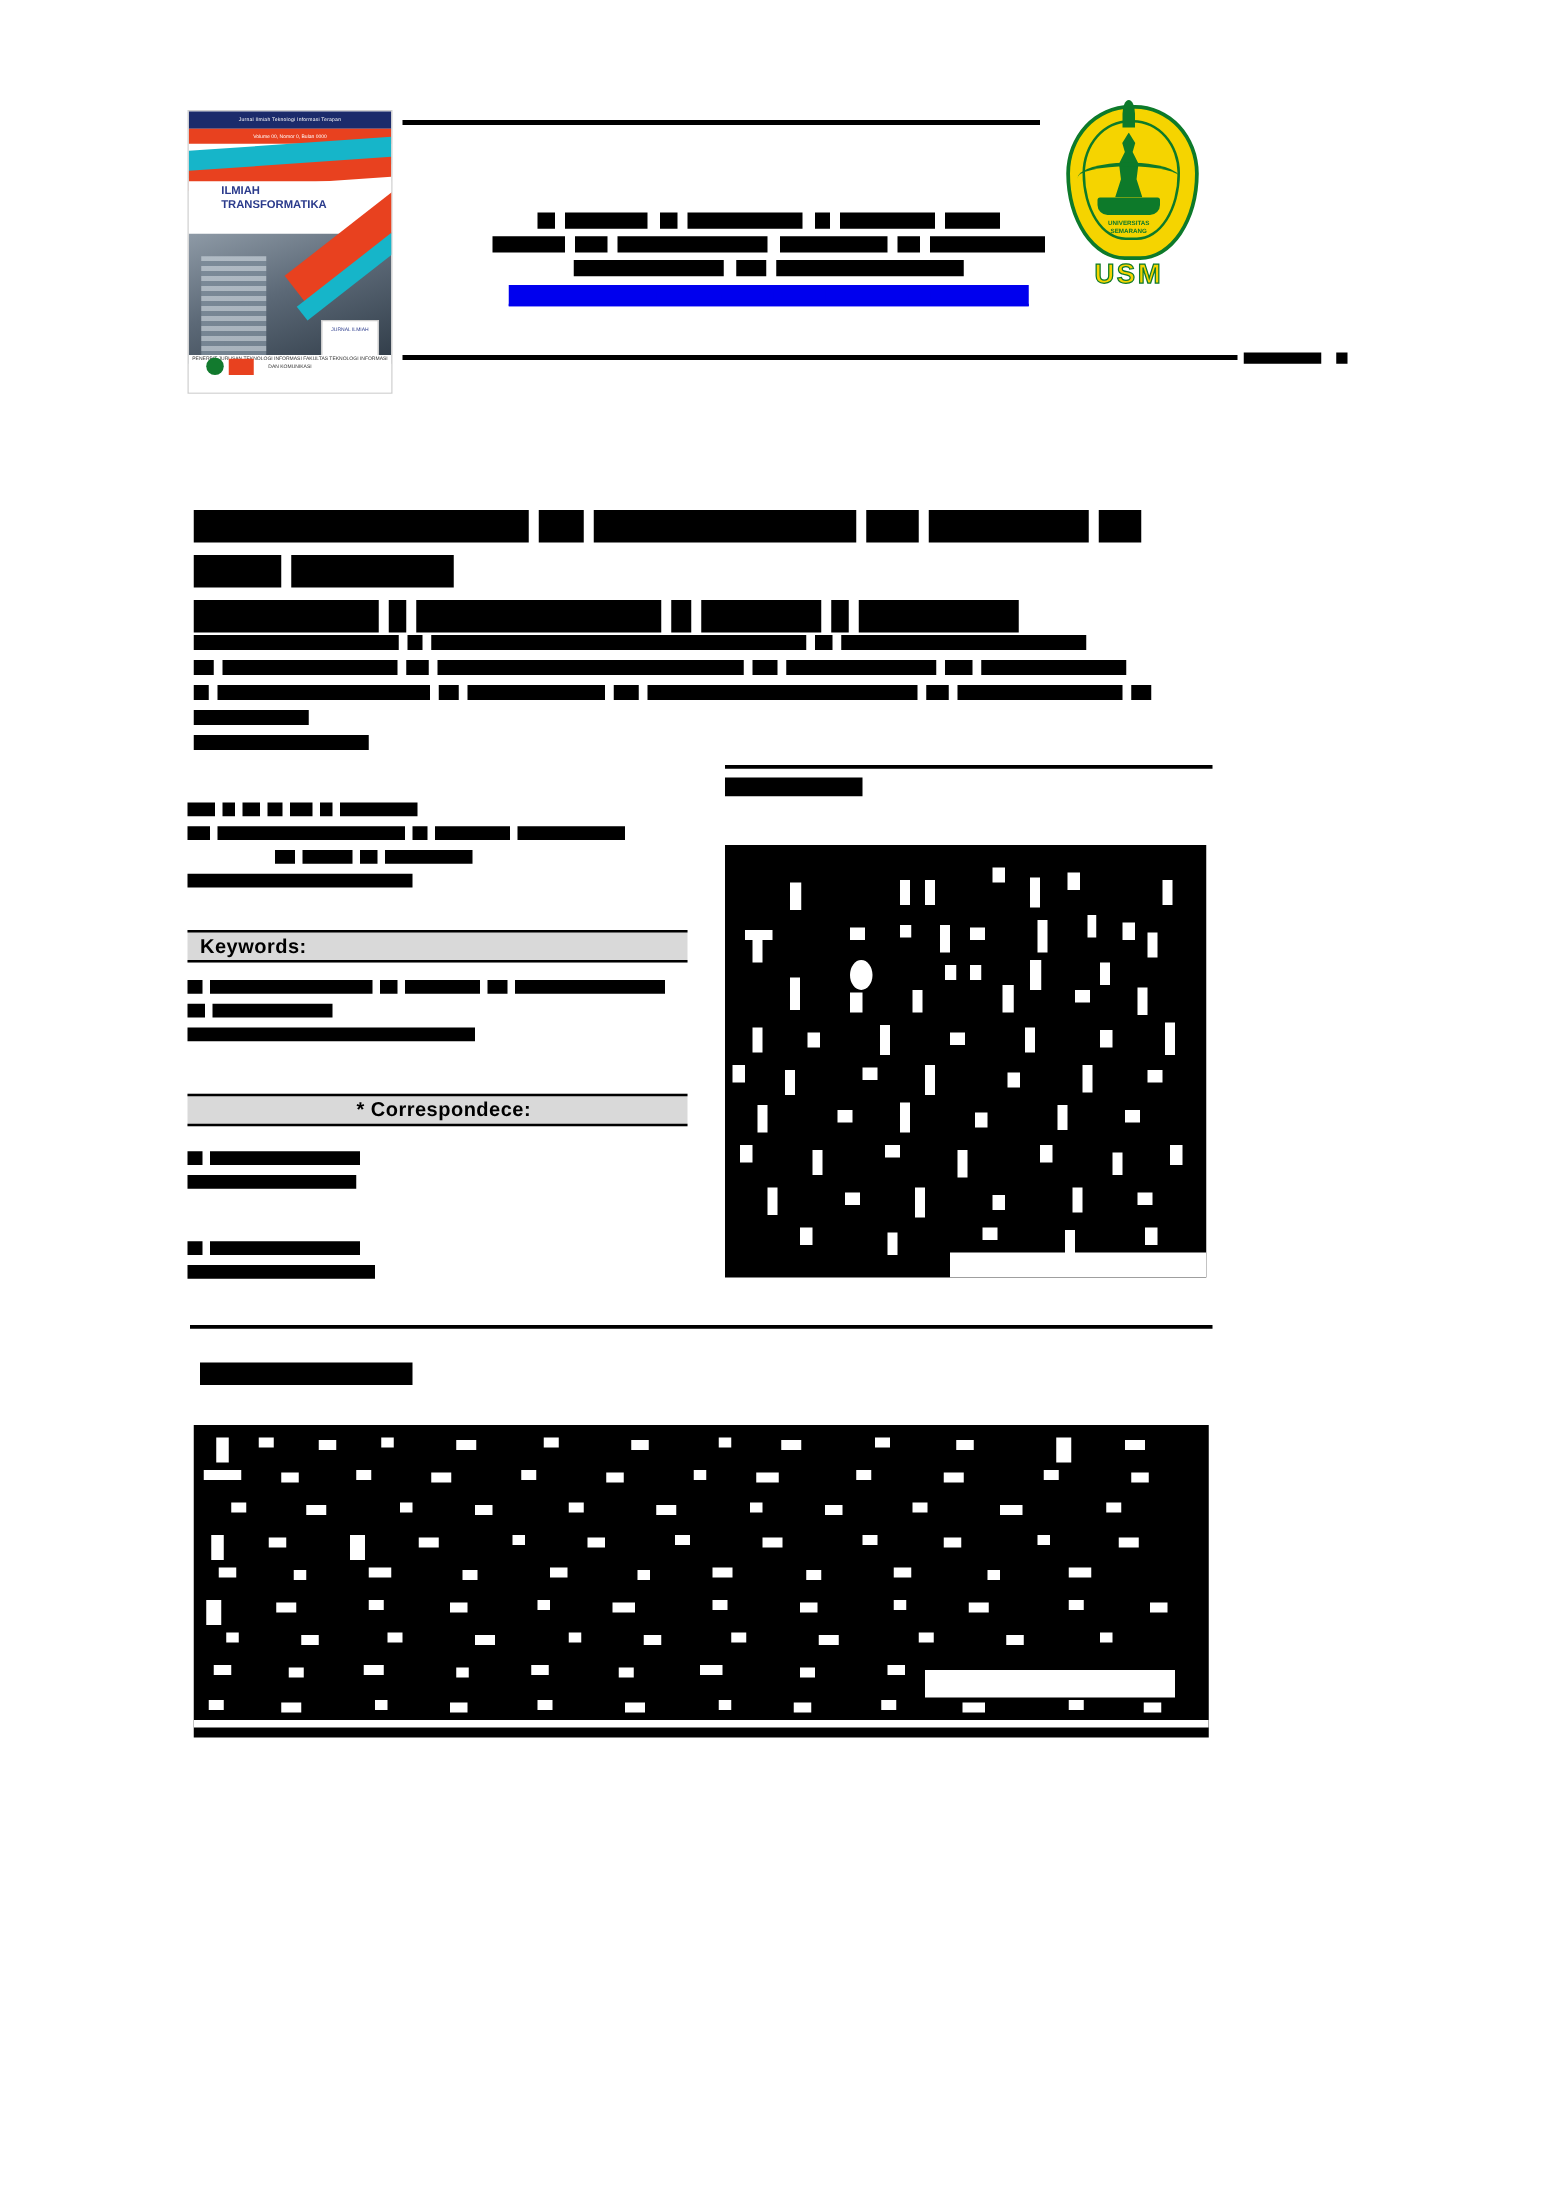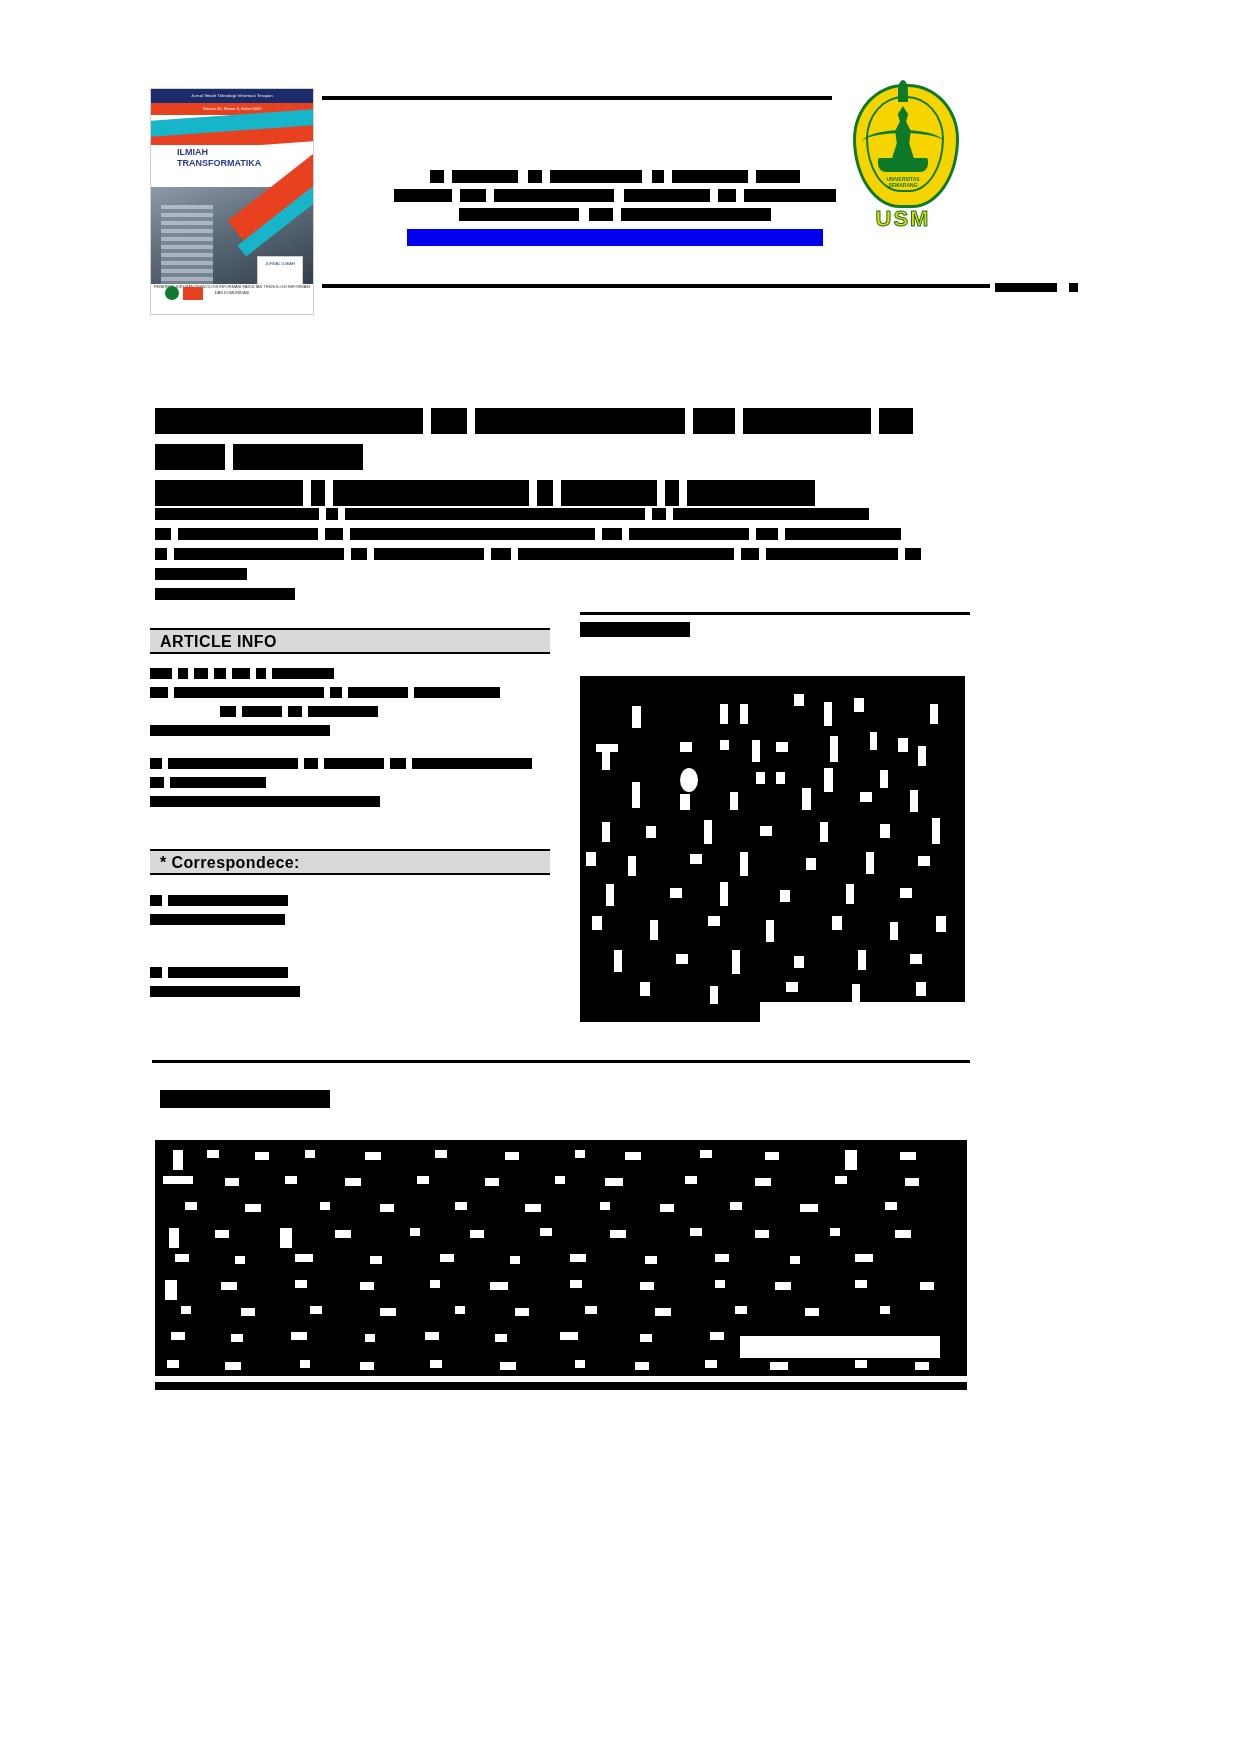--- a/index.html
+++ b/index.html
@@ -453,21 +453,20 @@
     <span class="bar" style="width:16px;"></span>
     <span class="bar" style="width:92px;"></span>
   </div>
   <div class="row">
     <span class="bar" style="width:140px;"></span>
   </div>
 </div>
 
 <div id="left-col">
 
-  <div class="section-head">ARTICLE  INFO</div>
 
   <div class="blk">
     <div class="row">
       <span class="bar" style="width:22px;"></span>
       <span class="bar" style="width:10px;"></span>
       <span class="bar" style="width:14px;"></span>
       <span class="bar" style="width:12px;"></span>
       <span class="bar" style="width:18px;"></span>
       <span class="bar" style="width:10px;"></span>
       <span class="bar" style="width:62px;"></span>
@@ -483,38 +482,39 @@
       <span class="bar" style="width:16px;"></span>
       <span class="bar" style="width:40px;"></span>
       <span class="bar" style="width:14px;"></span>
       <span class="bar" style="width:70px;"></span>
     </div>
     <div class="row">
       <span class="bar" style="width:180px;"></span>
     </div>
   </div>
 
+  <div class="section-head" style="margin-top:26px;">Keywords:</div>
 
   <div class="blk">
     <div class="row">
       <span class="bar" style="width:12px;"></span>
       <span class="bar" style="width:130px;"></span>
       <span class="bar" style="width:14px;"></span>
       <span class="bar" style="width:60px;"></span>
       <span class="bar" style="width:16px;"></span>
       <span class="bar" style="width:120px;"></span>
       <span class="bar" style="width:14px;"></span>
       <span class="bar" style="width:96px;"></span>
     </div>
     <div class="row">
       <span class="bar" style="width:230px;"></span>
     </div>
   </div>
 
-  <div class="section-head" style="margin-top:34px;">* Correspondece:</div>
+  <div class="section-head" style="margin-top:34px;text-align:center;">* Correspondece:</div>
 
   <div class="blk" style="margin-top:20px;">
     <div class="row">
       <span class="bar" style="width:12px;"></span>
       <span class="bar" style="width:120px;"></span>
     </div>
     <div class="row">
       <span class="bar" style="width:135px;"></span>
     </div>
   </div>

